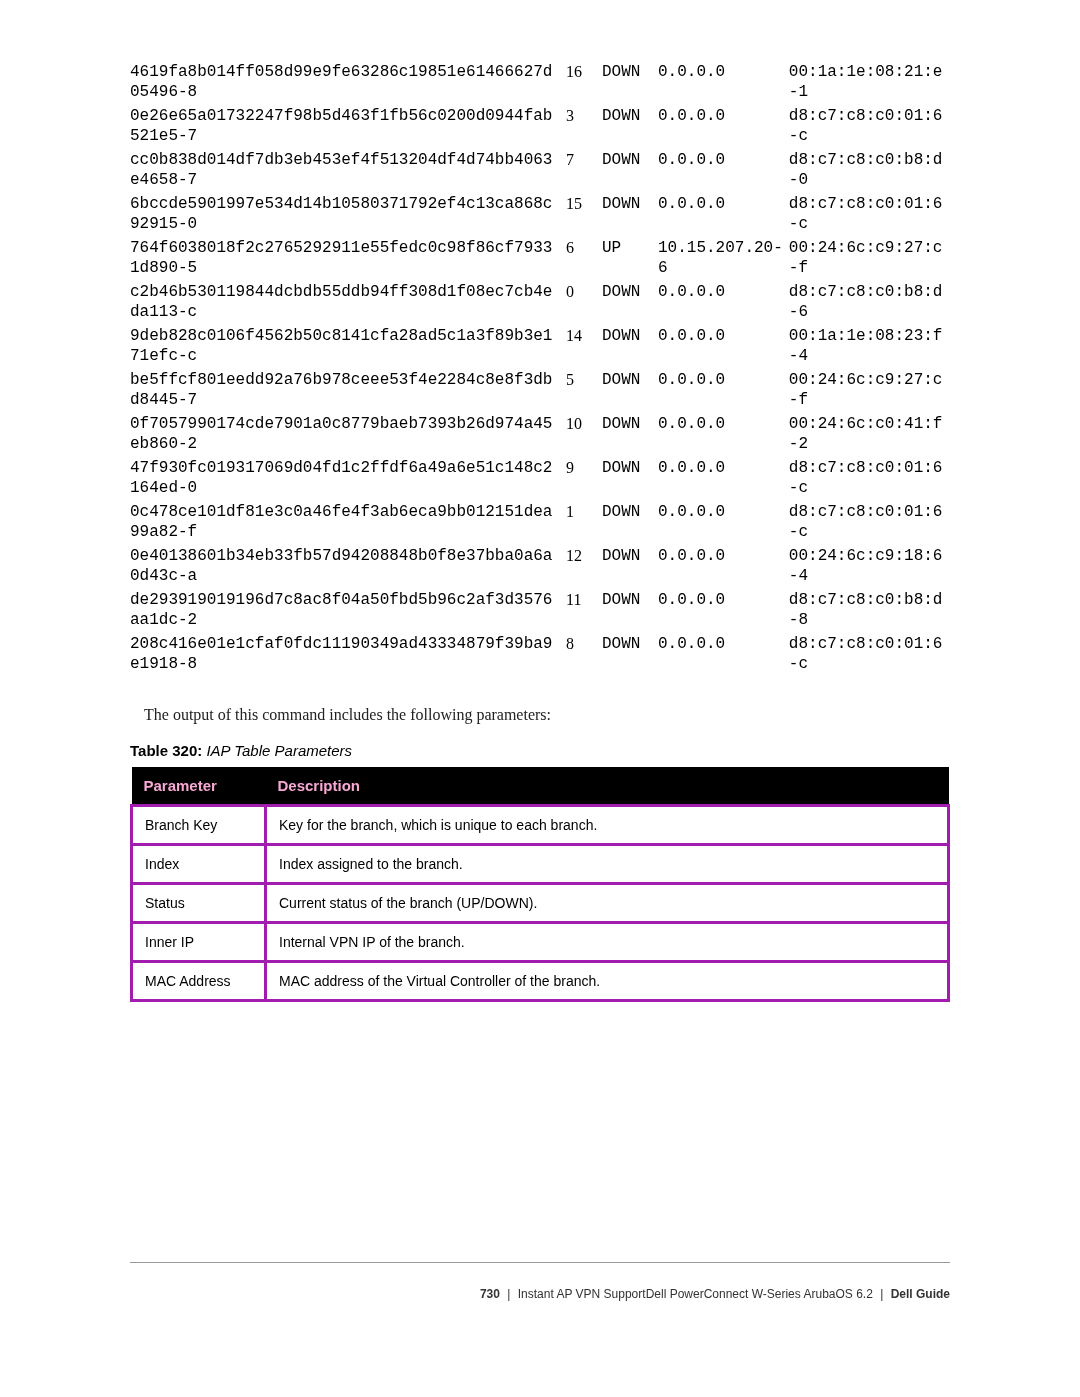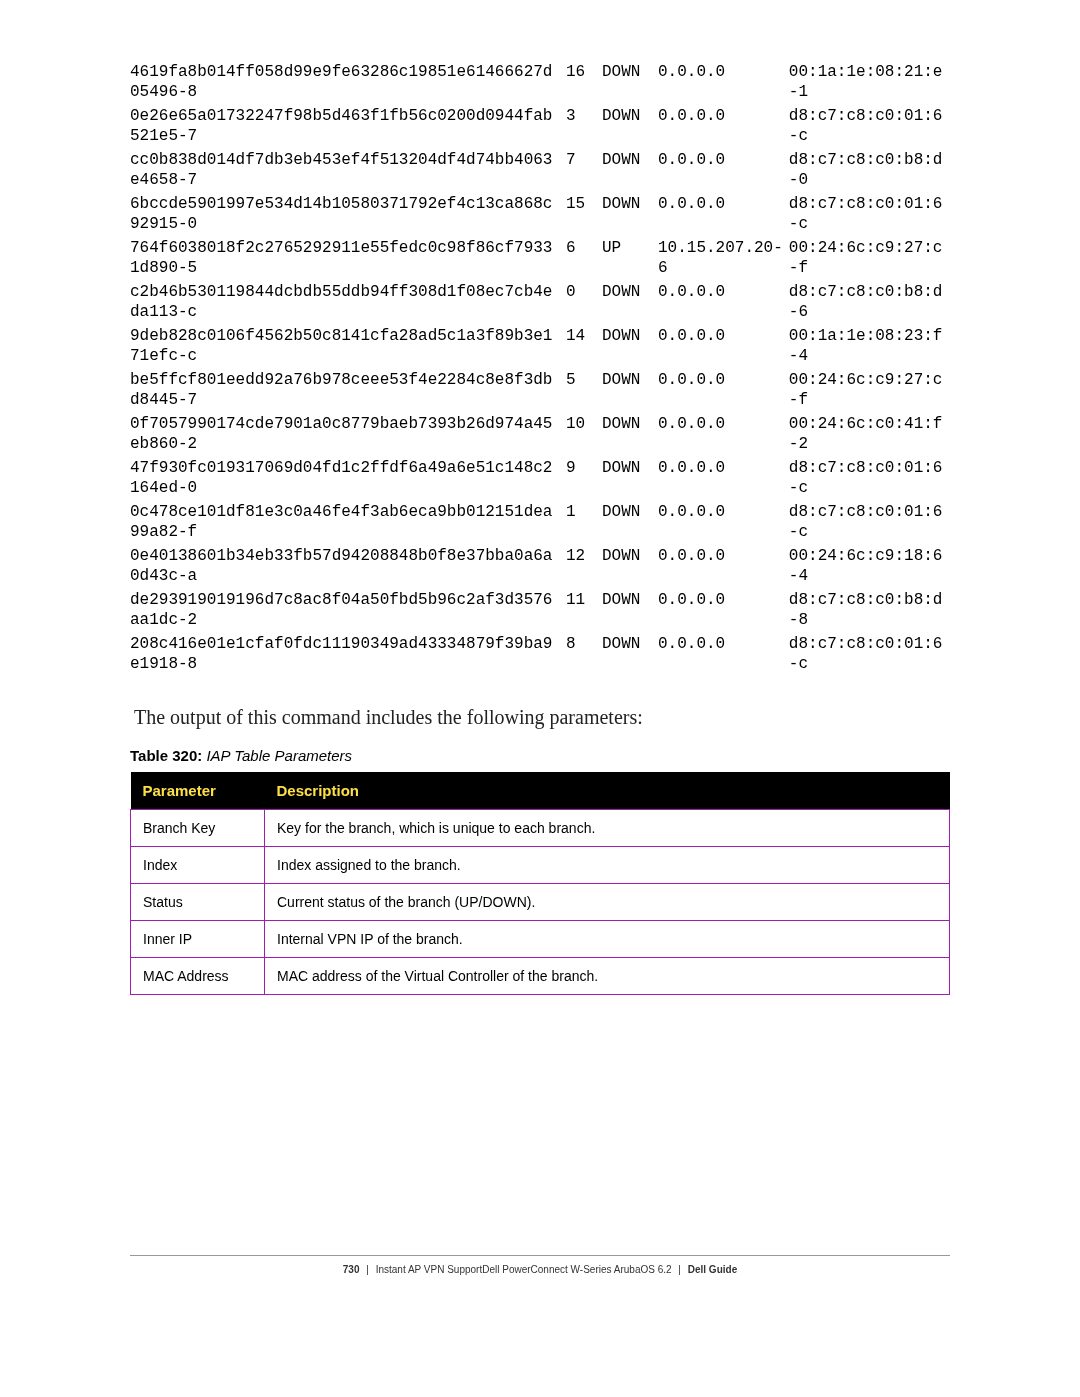--- a/index.html
+++ b/index.html
@@ -24,35 +24,36 @@
   .cli-table td {
     vertical-align: top;
     padding: 2px 6px 2px 0;
   }
   .cli-table td.key {
     width: 430px;
     word-break: break-all;
   }
   .cli-table td.idx {
     width: 30px;
+    font-family: Liberation Serif, serif;
   }
   .cli-table td.status {
     width: 50px;
     margin-left: 20px;
   }
   .cli-table td.ip {
     width: 120px;
   }
   .cli-table td.mac {
     word-break: break-all;
   }
   .desc-text {
     font-family: Georgia, "Times New Roman", serif;
-    font-size: 20px;
-    margin: 30px 0 18px 4px;
+    font-size: 16px;
+    margin: 30px 0 18px 14px;
     color: #222;
   }
   .table-caption {
     font-size: 15px;
     margin-bottom: 8px;
   }
   .table-caption .bold {
     font-weight: bold;
     text-align: right;
   }
@@ -60,41 +61,41 @@
     font-style: italic;
   }
   .param-table {
     border-collapse: collapse;
     width: 100%;
     font-size: 14px;
     table-layout: fixed;
   }
   .param-table th {
     background: #000;
-    color: #fde047;
+    color: #f9a8d4;
     text-align: left;
     padding: 10px 12px;
     font-weight: bold;
     font-size: 15px;
   }
   .param-table th:first-child {
     width: 110px;
   }
   .param-table td {
-    border: 1px solid #a21caf;
+    border: 3px solid #a21caf;
     padding: 10px 12px;
     vertical-align: top;
   }
   .footer {
     margin-top: 260px;
     border-top: 1px solid #999;
-    padding-top: 8px;
+    padding-top: 24px;
     display: flex;
-    justify-content: center;
-    font-size: 10px;
+    justify-content: flex-end;
+    font-size: 12px;
     color: #333;
   }
   .footer .left b {
     font-weight: bold;
   }
   .footer .right b {
     font-weight: bold;
   }
   .footer .sep {
     margin: 0 4px;

